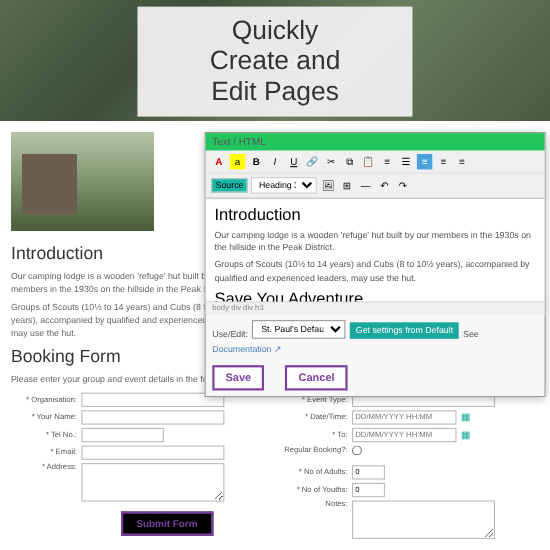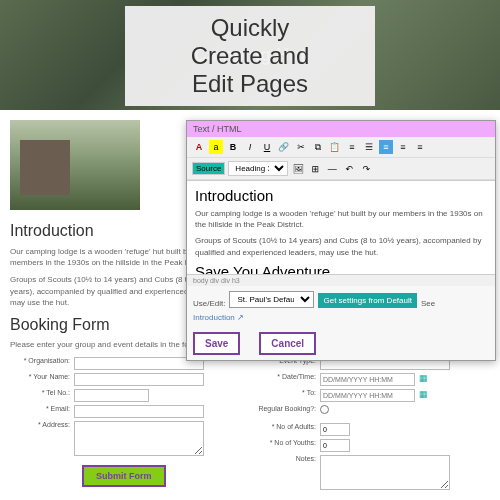--- a/index.html
+++ b/index.html
@@ -8,46 +8,46 @@
 .hero-title{color:#fff;font-size:18px;font-weight:600;text-shadow:0 1px 3px rgba(0,0,0,.5)}
 .banner{position:absolute;top:6px;left:50%;transform:translateX(-50%);background:rgba(240,240,240,.95);padding:8px 60px;text-align:center;z-index:10;color:#333}
 .banner-l1,.banner-l2{font-size:24px;font-weight:400}
 .content{padding:10px 10px 0 10px;position:relative}
 .photo{width:130px;height:90px;background:linear-gradient(180deg,#b8c4a8 0%,#8a9d7a 40%,#4a5d3a 100%);margin-bottom:12px;position:relative}
 .photo::after{content:"";position:absolute;left:10px;top:20px;width:50px;height:55px;background:#6b5d4f}
 h2.sec{font-size:16px;font-weight:400;color:#333;margin:8px 0 6px 0}
 .para{font-size:8px;color:#666;line-height:1.4;max-width:210px;margin-bottom:6px}
 .subt{font-size:8px;color:#666;margin-bottom:8px}
 .editor{position:absolute;top:120px;right:4px;width:310px;background:#f7f7f7;border:1px solid #999;box-shadow:0 2px 8px rgba(0,0,0,.3);z-index:5}
-.ed-title{font-size:9px;padding:3px 6px;color:#555;background:#f0abfc}
+.ed-title{font-size:9px;padding:3px 6px;color:#555;background:#22c55e}
 .toolbar{padding:3px 5px;display:flex;gap:3px;align-items:center;flex-wrap:wrap;background:#f0f0f0;border-bottom:1px solid #ddd}
 .tb{width:14px;height:14px;display:inline-flex;align-items:center;justify-content:center;font-size:9px;cursor:pointer;border:1px solid transparent}
 .src{font-size:8px;padding:1px 3px;border:1px solid #ccc;background:#14b8a6}
 .sel{font-size:8px;padding:1px 2px;border:1px solid #ccc;background:#fff;width:60px}
 .ed-body{background:#fff;padding:6px 8px;height:95px;overflow:hidden;border-top:1px solid #ccc;border-bottom:1px solid #ccc}
 .ed-body h3{font-size:15px;font-weight:400;margin-bottom:4px}
 .ed-body p{font-size:8px;color:#555;line-height:1.4;margin-bottom:5px}
 .crumb{font-size:7px;color:#888;padding:2px 6px;background:#f0f0f0}
 .ed-foot{padding:5px 6px;display:flex;align-items:flex-end;gap:4px;flex-wrap:wrap}
 .lbl{font-size:8px;color:#555}
 .sel2{font-size:8px;padding:2px 3px;border:1px solid #999;background:#fff;width:85px}
 .teal-btn{background:#1aa89e;color:#fff;border:none;padding:3px 5px;font-size:8px;cursor:pointer}
 .link{font-size:8px;color:#4a7db8;cursor:pointer}
 .btn-row{padding:5px 6px;display:flex;gap:19px}
 .pbtn{background:#fff;border:2px solid #7b3fa0;color:#7b3fa0;padding:4px 10px;font-size:10px;font-weight:600;cursor:pointer}
 .form{display:flex;gap:12px;margin-top:2px}
 .col{flex:1}
-.frow{display:flex;margin-bottom:3px;gap:4px}
+.frow{display:flex;align-items:center;margin-bottom:3px;gap:4px}
 .flabel{font-size:7px;color:#555;text-align:right;width:60px}
 .finput{border:1px solid #bbb;height:13px;font-size:7px;padding:0 2px}
 .w1{width:130px}.w2{width:75px}.w3{width:95px}
 .ta{border:1px solid #bbb;height:35px;width:130px;font-size:7px}
 .cal{width:10px;height:10px;color:#1aa89e;font-size:9px}
 .radio{width:9px;height:9px}
-.submit{background:#84cc16;border:2px solid #7b3fa0;color:#7b3fa0;padding:4px 12px;font-size:9px;font-weight:600;cursor:pointer;margin:6px 0 0 72px}
+.submit{background:#000000;border:2px solid #7b3fa0;color:#7b3fa0;padding:4px 12px;font-size:9px;font-weight:600;cursor:pointer;margin:6px 0 0 100px}
 </style>
 </head>
 <body>
 
 <div class="hero">
   <div class="hero-title">Camping Hut</div>
 </div>
 <div class="banner">
   <div class="banner-l1">Quickly Create and</div>
   <div class="banner-l2">Edit Pages</div>
@@ -164,19 +164,19 @@
     <h3>Save You Adventure</h3>
   </div>
   <div class="crumb">body  div  div  h3</div>
   <div class="ed-foot">
     <span class="lbl">Use/Edit:</span>
     <select class="sel2"><option>St. Paul's Default</option></select>
     <button class="teal-btn">Get settings from Default</button>
     <span class="lbl">See</span>
   </div>
   <div class="ed-foot" style="padding-top:0">
-      <span class="link">Introduction ↗</span>
+      <span class="link">Documentation ↗</span>
     </div>
   <div class="btn-row">
     <button class="pbtn">Save</button>
     <button class="pbtn">Cancel</button>
   </div>
 </div>
 
 </body></html>

